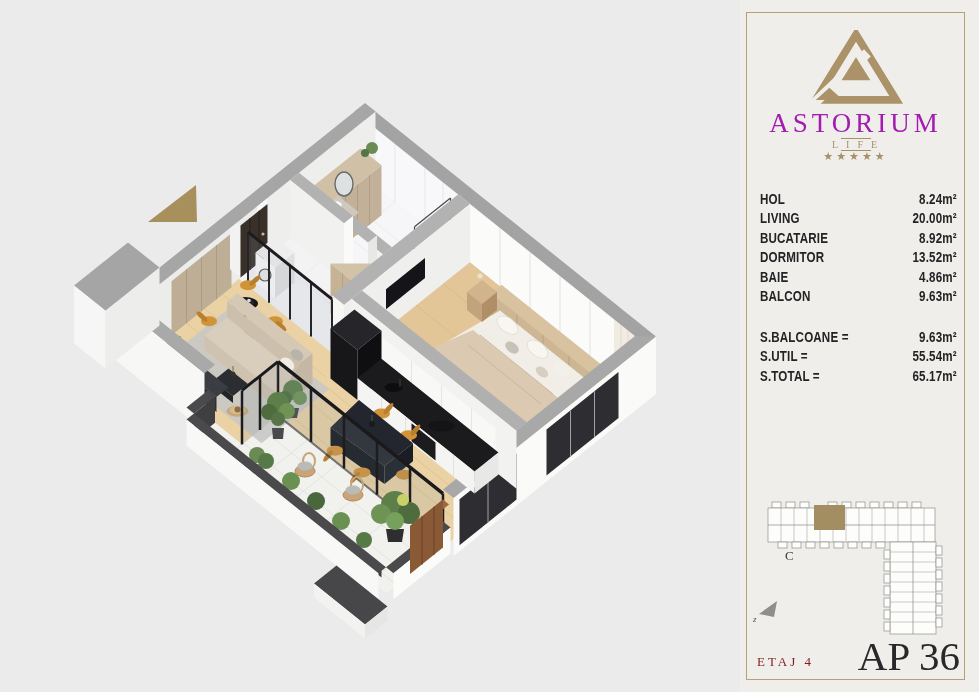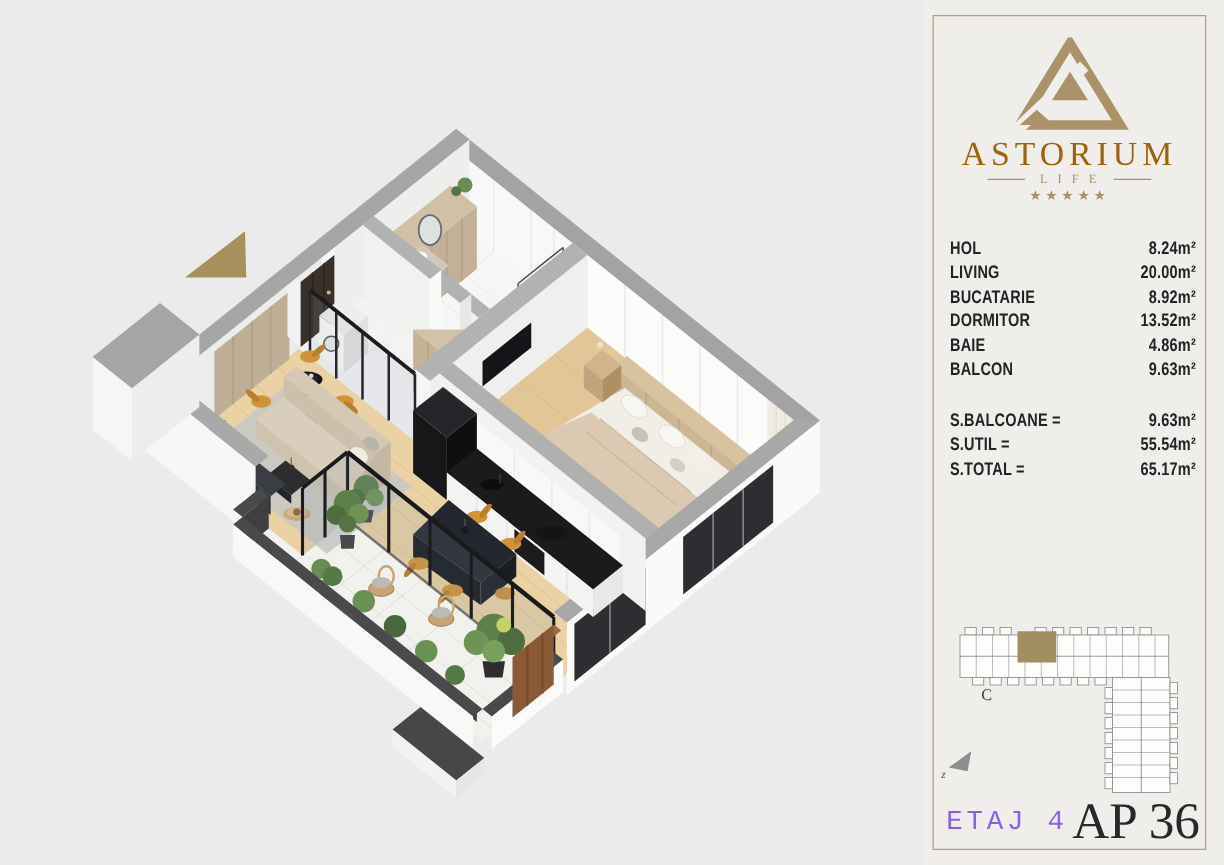--- a/index.html
+++ b/index.html
@@ -9,43 +9,43 @@
   .canvas { position:absolute; left:0; top:0; width:740px; height:692px; background:#ebebec; }
   .canvas svg { display:block; }
 
   .panel { position:absolute; left:740px; top:0; width:239px; height:692px; background:#f0eeea; }
   .panel-border { position:absolute; left:6px; right:14px; top:12px; bottom:12px;
                   border:1px solid #b5a077; pointer-events:none; }
 
   .logo-wrap { position:absolute; left:0; right:8px; top:30px; text-align:center; }
   .logo-wrap svg { display:inline-block; }
   .brand { position:absolute; left:0; right:8px; top:108px; text-align:center;
-           font-family:"Liberation Serif", serif; font-size:27px; color:#a16207;
+           font-family:"Liberation Serif", serif; font-size:27px; color:#a21caf;
            letter-spacing:4px; white-space:nowrap; }
   .tagline { position:absolute; left:0; right:8px; top:138px; display:flex;
-             align-items:center; justify-content:center; color:#a8906a; }
+             align-items:center; justify-content:center; color:#a8906a;flex-direction:column; }
   .tagline .line { width:30px; height:1px; background:#a8906a; }
   .tagline .txt { font-family:"Liberation Serif", serif; font-size:10px;
                   letter-spacing:8px; margin:0 6px 0 12px; }
   .stars { position:absolute; left:0; right:8px; top:150px; text-align:center;
            color:#a8906a; font-size:11px; letter-spacing:3px; }
 
   .rows { position:absolute; left:20px; top:191px; width:246px;
           transform:scaleX(0.80); transform-origin:0 0; }
   .rows.totals { top:329px; }
   .row { display:flex; justify-content:space-between; align-items:baseline;
          height:19.4px; font-weight:700; font-size:14.5px; color:#222325;
          letter-spacing:0.2px; }
   .row .rv { text-align:right; }
 
   .mini-map { position:absolute; left:12px; top:496px; }
 
   .floor-label { position:absolute; left:17px; bottom:22px;
-                 font-family:Liberation Mono, monospace; font-size:22px;
-                 letter-spacing:3px; color:#8b5cf6; }
+                 font-family:Liberation Serif, serif; font-size:13px;
+                 letter-spacing:3px; color:#7f1d1d; }
   .ap-label { position:absolute; right:19px; bottom:12px;
               font-family:"Liberation Serif", serif; font-size:41px; color:#28282a;margin-top:14px; }
 </style>
 </head>
 <body>
 
 <div class="canvas">
 <svg width="740" height="692" viewBox="0 0 740 692">
 
   <polygon points="148,222 196,185 197,222" fill="#a8905c"></polygon>

